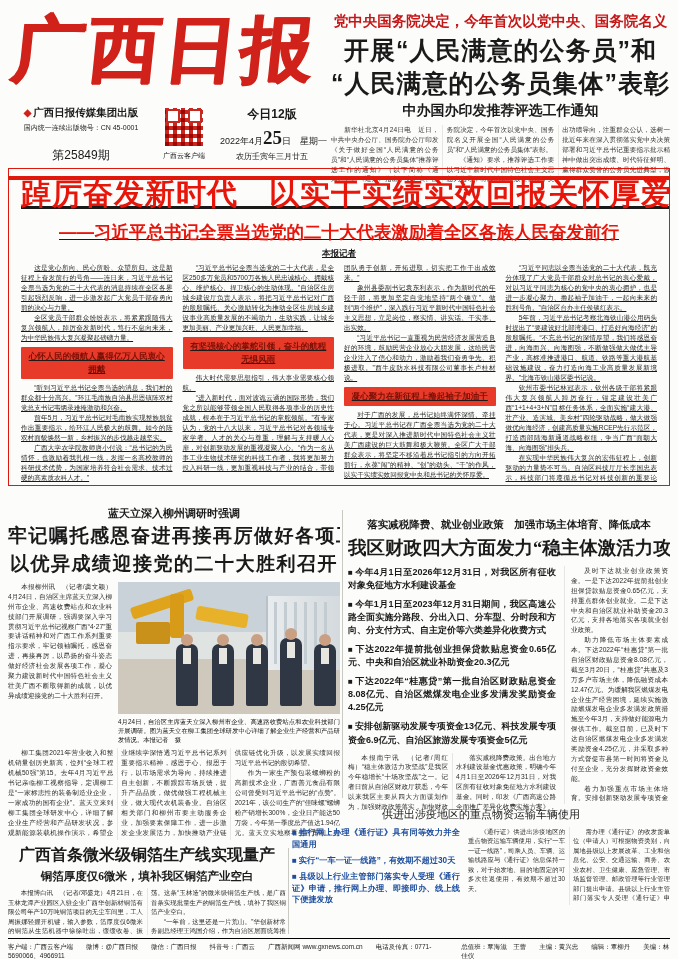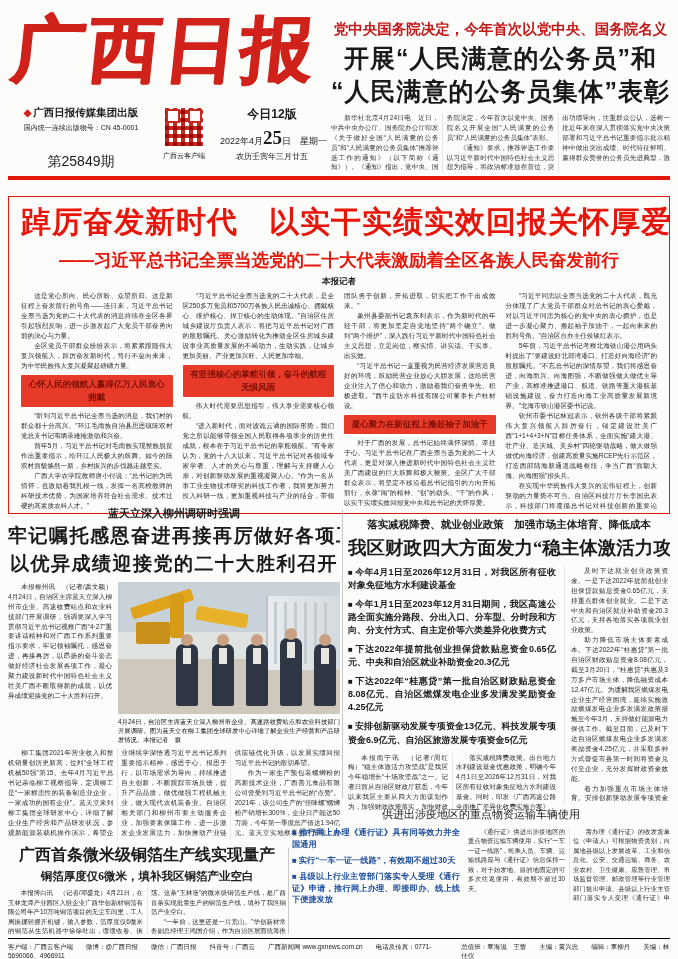--- a/index.html
+++ b/index.html
@@ -15,50 +15,50 @@
   .mast-title {
     font-family:"Liberation Serif", serif; font-weight:900; color:#d0221a;
     font-size:72px; line-height:96px; letter-spacing:4px; transform:skewX(-6deg);
     text-shadow:1px 1px 0 #d0221a, 2px 0 0 #d0221a; white-space:nowrap; padding-left:4px;
   }
   .pub-row { display:flex; margin-top:8px; align-items:flex-start; }
   .pub-box { width:146px; text-align:center; }
   .pub-line1 { font-size:10.5px; font-weight:bold; white-space:nowrap; }
   .pub-logo { color:#d0221a; font-size:10px; margin-right:2px; }
   .pub-line2 { font-size:7px; margin-top:3px; white-space:nowrap; }
-  .pub-line3 { font-size:14px; margin-top:20px; }
+  .pub-line3 { font-size:12px; margin-top:14px; }
   .qr-wrap { width:52px; margin-left:4px; text-align:center; }
   .qr {
     width:42px; height:42px; margin:0 auto; border:2px solid #fff; position:relative;
     background:
       repeating-linear-gradient(0deg,#c8281e 0 4px,#fff 4px 8px),
       repeating-linear-gradient(90deg,#c8281e 0 4px,#fff 4px 8px);
     background-blend-mode:multiply;
   }
   .qr:before,.qr:after { content:""; position:absolute; width:10px; height:10px; border:2px solid #c8281e; background:#fff; }
   .qr:before { left:1px; top:1px; } .qr:after { right:1px; top:1px; }
   .qr-label { font-size:7px; margin-top:3px; white-space:nowrap; }
   .date-box { margin-left:10px; text-align:center; width:104px; }
   .date-edition { font-size:12px; font-weight:bold; }
   .date-main { font-size:9px; margin-top:4px; white-space:nowrap; }
   .date-main b { font-size:19px; font-family:"Liberation Serif",serif;text-align:center; }
   .date-lunar { font-size:8px; margin-top:2px; }
   .tophead-col { flex:1; padding-left:6px; }
-  .tophead-kicker { color:#c31718; font-weight:bold; font-size:14.5px; text-align:center; margin-top:18px; white-space:nowrap; }
+  .tophead-kicker { color:#c31718; font-weight:bold; font-size:14.5px; text-align:center; margin-top:10px; white-space:nowrap; }
   .tophead-l1 { font-size:25px; font-weight:900; text-align:center; letter-spacing:1px; margin-top:3px; white-space:nowrap; }
   .tophead-l2 { font-size:25px; font-weight:900; text-align:center; letter-spacing:1px; white-space:nowrap; }
   .tophead-sub { font-family:"Liberation Serif",serif; font-size:14px; font-weight:bold; text-align:center; margin-top:2px; }
   .xinhua { margin-top:5px; height:60px; overflow:hidden; column-count:3; column-gap:8px;
     column-rule:1px solid #e6e6e2; font-size:6.6px; line-height:1.5; text-align:justify; color:#333; }
   .xinhua p { text-indent:2em; }
   
   .red-rule { position:absolute; left:8px; right:8px; top:176px; height:4px; background:#e0180c; }
   
-  .main-box { position:absolute; left:8px; right:8px; top:196px; height:318px;
-    border:1.5px solid #e0180c; padding:5px 12px 6px; overflow:hidden; }
+  .main-box { position:absolute; left:8px; right:8px; top:168px; height:318px;
+    border:1.5px solid #e0180c; padding:5px 12px 6px; overflow:hidden;text-decoration:underline; }
   .main-h1 { color:#e8150b; font-size:30px; font-weight:900; text-align:center; letter-spacing:1px; white-space:nowrap; }
   .main-h2 { color:#e8150b; font-size:17.5px; font-weight:900; text-align:center; margin-top:5px; white-space:nowrap; }
   .main-byline { font-size:8.5px; font-weight:bold; text-align:center; margin:4px 0 3px; }
   .main-flow { column-count:4; column-gap:10px; height:222px; overflow:hidden;
     font-size:6.6px; line-height:1.52; text-align:justify; color:#2a2a2a; }
   .main-flow p { text-indent:2em; }
   .red-sub { background:#e73a28; color:#7c0f06; font-weight:900; font-size:8.5px;
     padding:3px 4px; margin:4px 0; text-indent:0 !important; text-align:center;
     break-inside:avoid; border-radius:1px; }
   
@@ -137,20 +137,21 @@
           <div class="date-edition">今日12版</div>
           <div class="date-main"><span>2022年4月</span><b>25</b><span>日　星期一</span></div>
           <div class="date-lunar">农历壬寅年三月廿五</div>
         </div>
       </div>
     </div>
     <div class="tophead-col">
       <div class="tophead-kicker">党中央国务院决定，今年首次以党中央、国务院名义</div>
       <div class="tophead-l1">开展“人民满意的公务员”和</div>
       <div class="tophead-l2">“人民满意的公务员集体”表彰</div>
+      <div class="tophead-sub">中办国办印发推荐评选工作通知</div>
       <div class="xinhua">
           <p>新华社北京4月24日电　近日，中共中央办公厅、国务院办公厅印发《关于做好全国“人民满意的公务员”和“人民满意的公务员集体”推荐评选工作的通知》（以下简称《通知》）。《通知》指出，党中央、国务院决定，今年首次以党中央、国务院名义开展全国“人民满意的公务员”和“人民满意的公务员集体”表彰。</p>
           <p>《通知》要求，推荐评选工作要以习近平新时代中国特色社会主义思想为指导，将政治标准放在首位，突出功绩导向，注重群众公认，选树一批近年来在深入贯彻落实党中央决策部署和习近平总书记重要指示批示精神中做出突出成绩、时代特征鲜明、赢得群众赞誉的公务员先进典型，激励引导广大公务员深刻领悟“两个确立”的决定性意义。（下转第三版）</p>
         </div>
     </div>
   </div>
 
   <div class="red-rule"></div>
 
   <div class="main-box">

